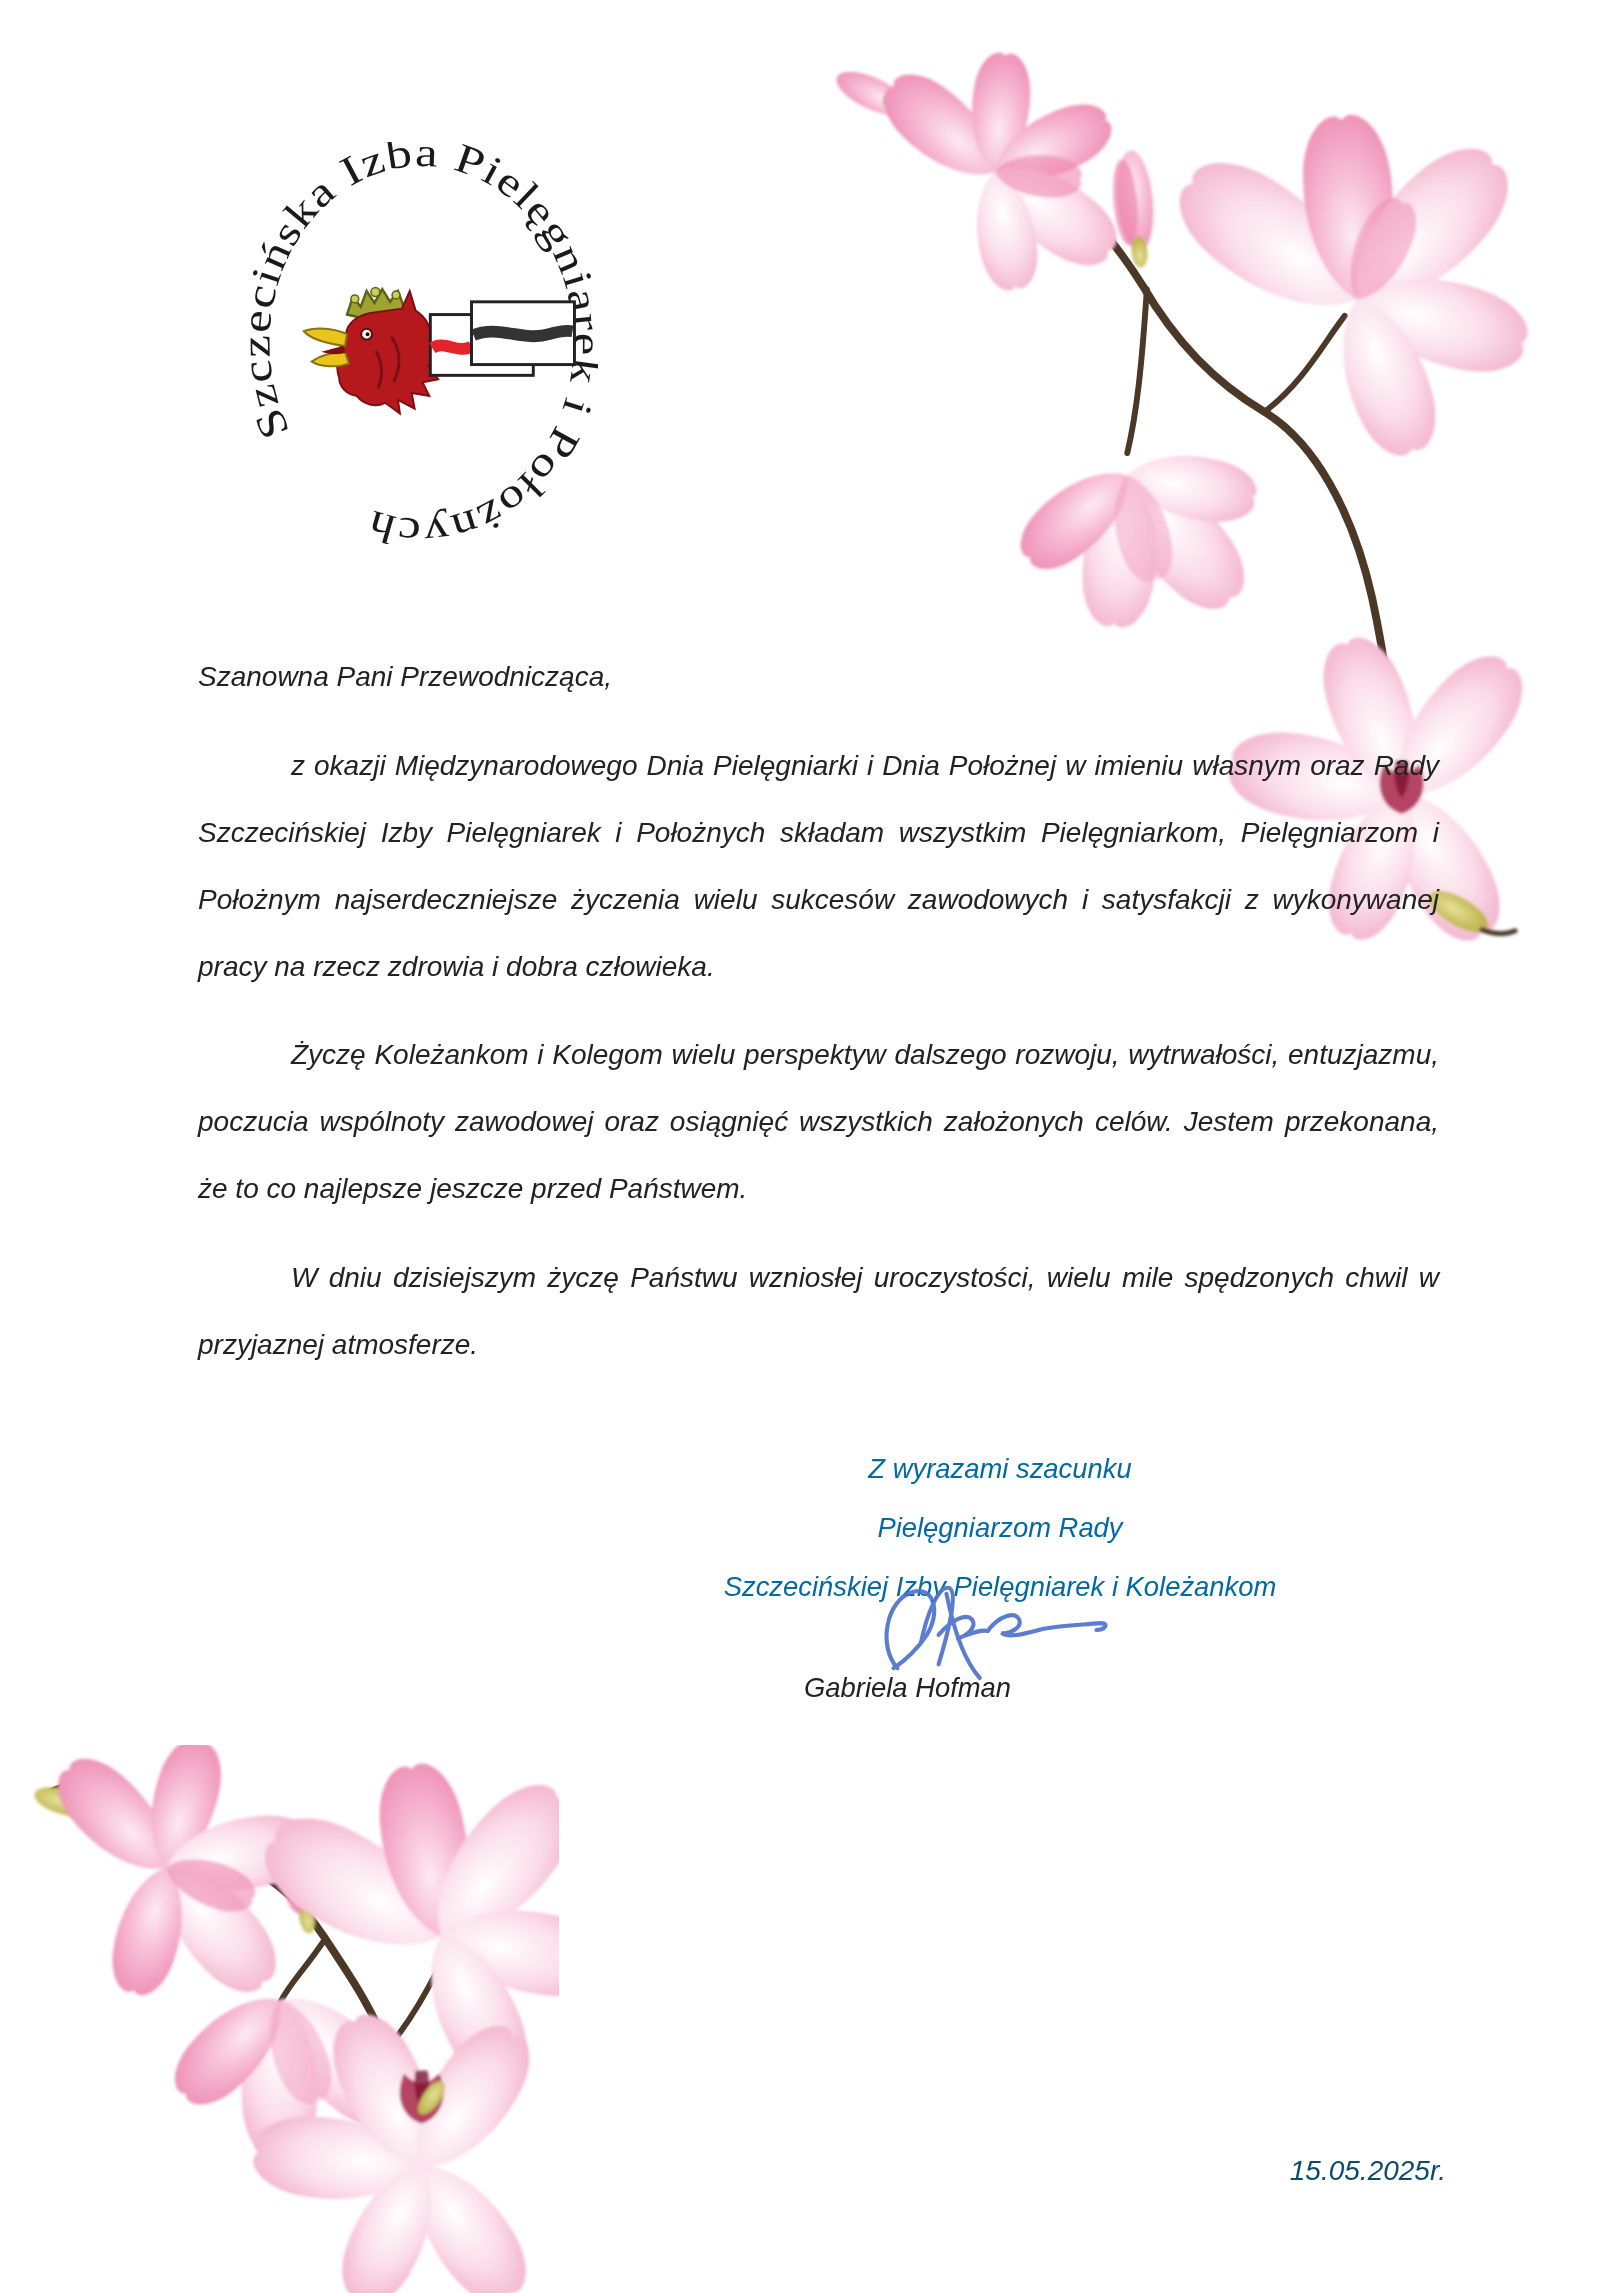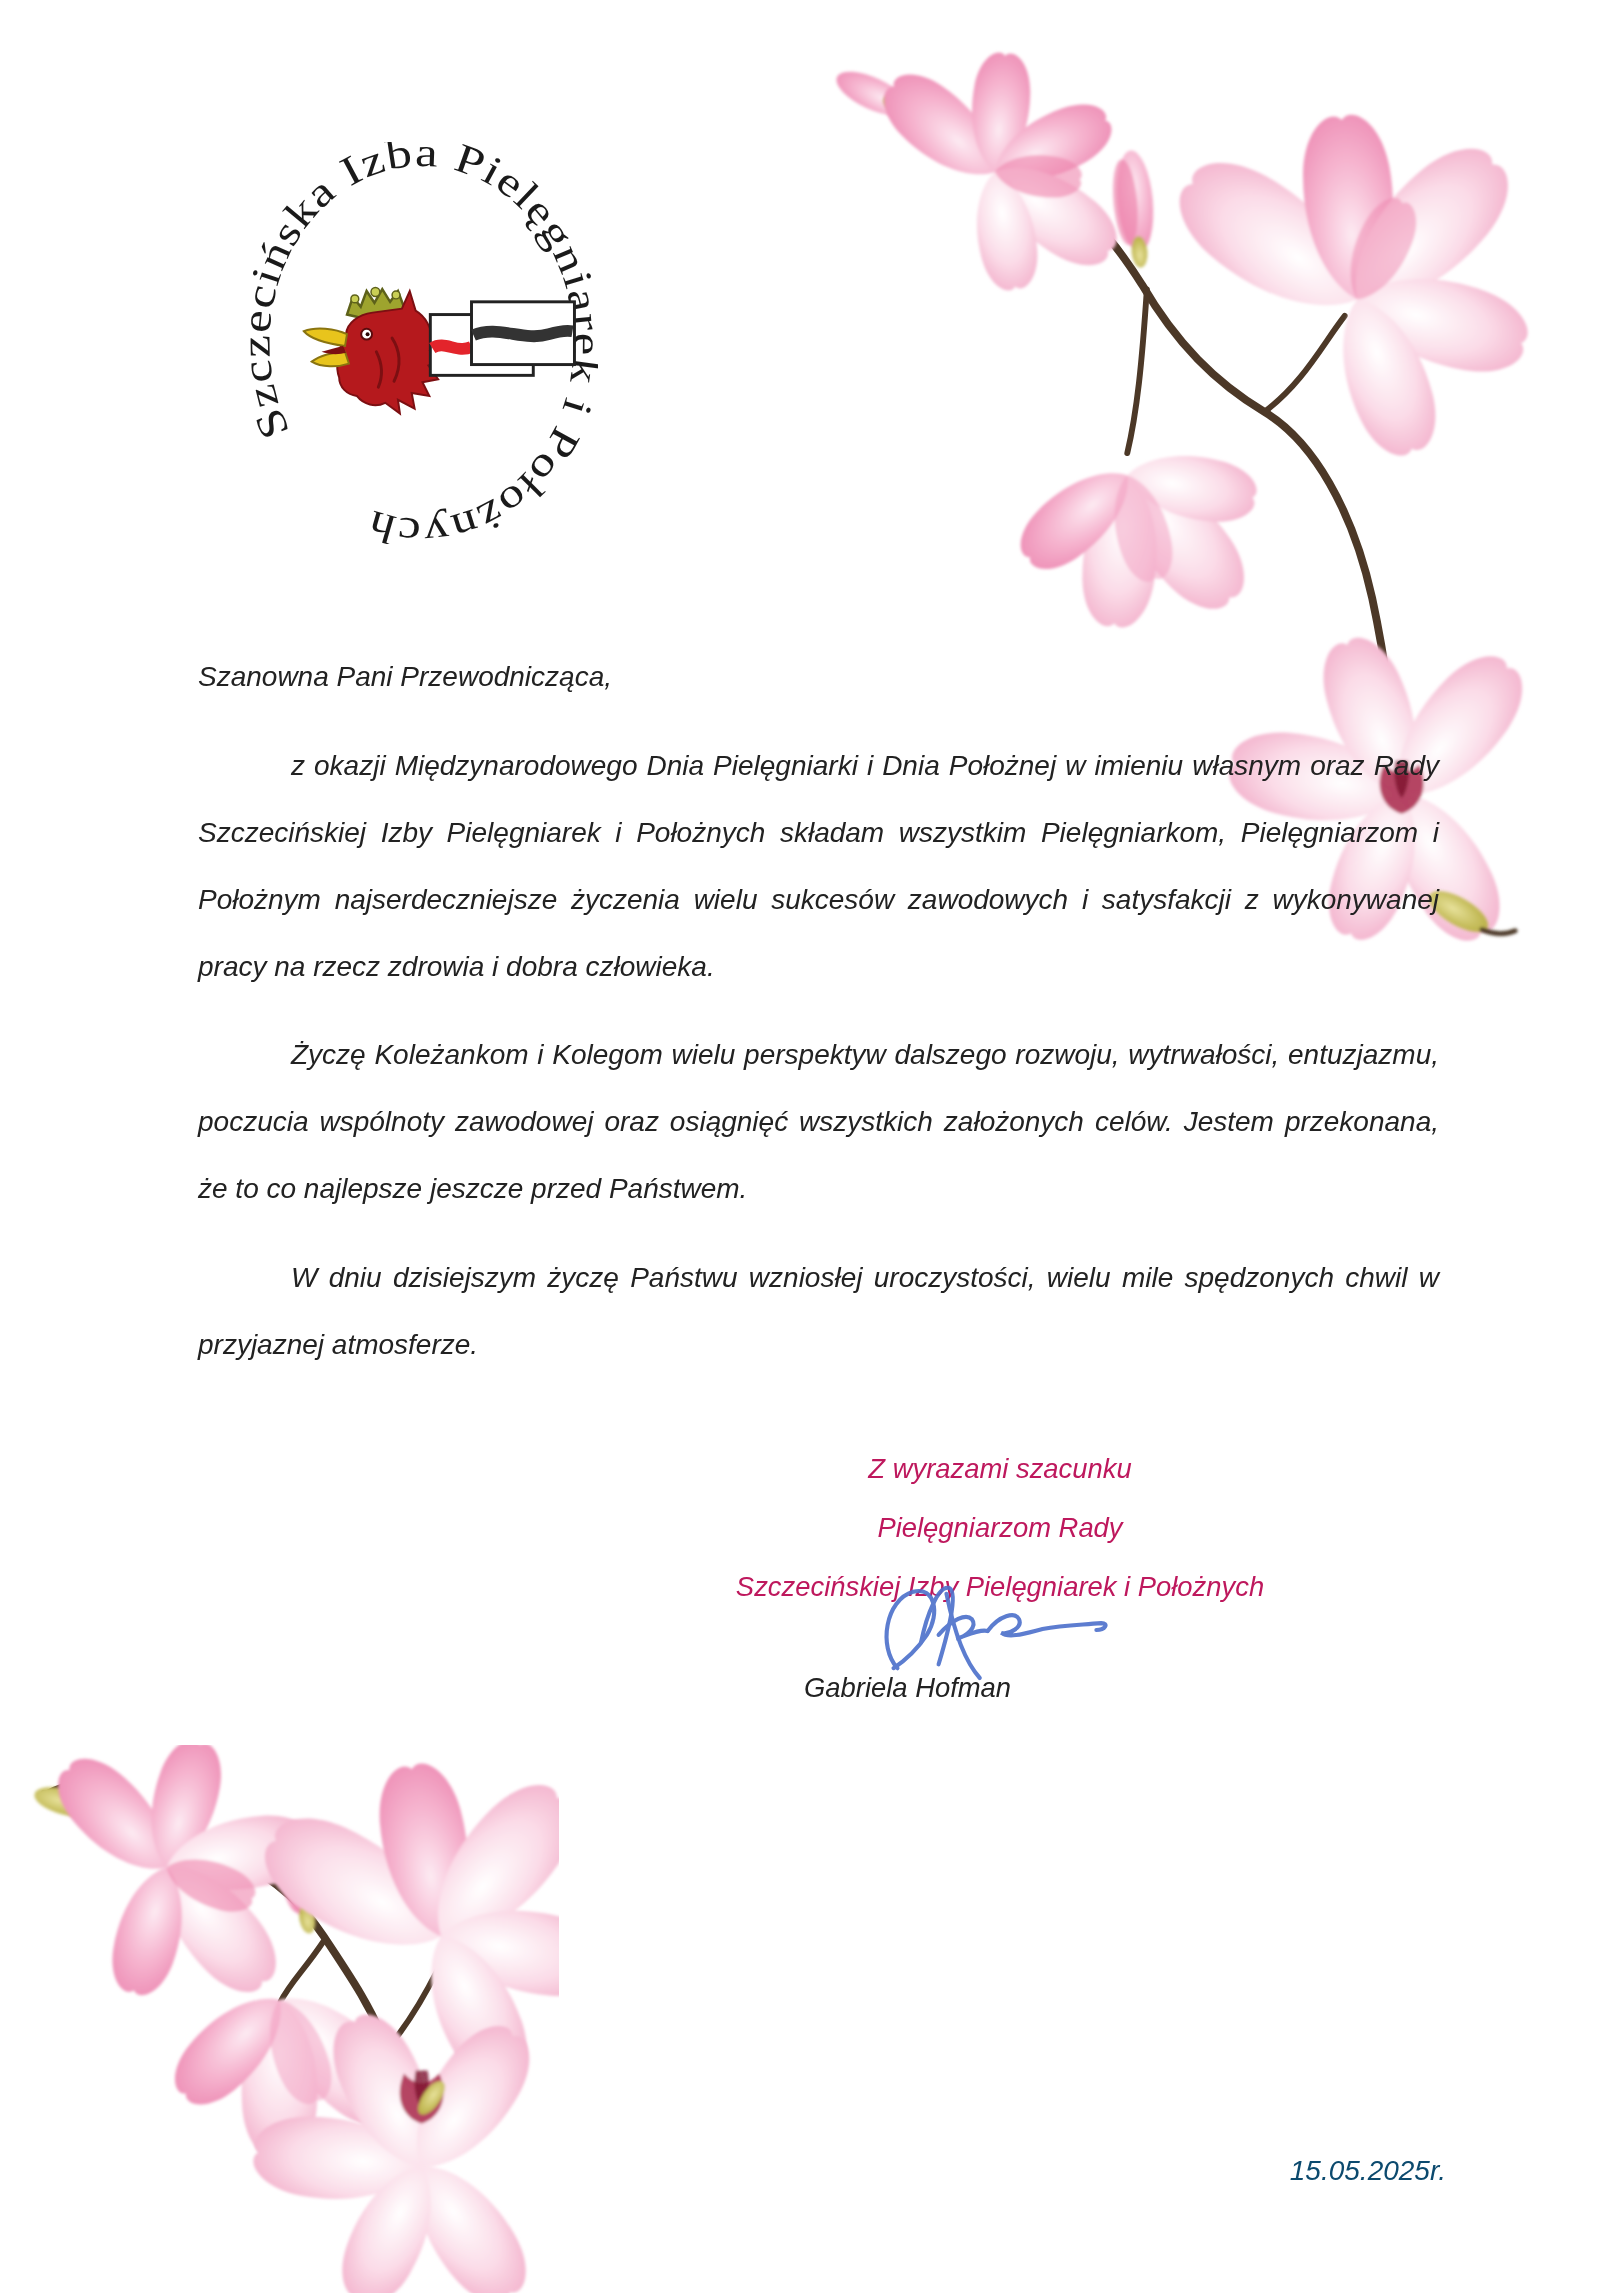--- a/index.html
+++ b/index.html
@@ -33,21 +33,21 @@
   .salutation{margin-bottom:21.6px !important;}
   .para{
     text-align:justify;
     text-indent:93px;
     margin-top:21.6px !important;
   }
   
   .closing{
     position:absolute;left:706px;top:1439px;width:588px;
     font-style:italic;font-size:27.4px;line-height:59px;
-    color:#be185d;text-align:center;
+    color:#0369a1;text-align:center;
   }
   .closing p{margin:0;}
   .signer{
     position:absolute;left:804px;top:1658px;width:392px;
     font-style:italic;font-size:27.4px;line-height:59px;
     color:#222222;
   }
   .signature{position:absolute;left:870px;top:1574px;width:245px;height:110px;}
   .letter-date{
     position:absolute;left:1225px;top:2143px;width:221px;
@@ -245,21 +245,21 @@
   <div class="letter-body">
     <p class="salutation">Szanowna Pani Przewodnicząca,</p>
     <p class="para">z okazji Międzynarodowego Dnia Pielęgniarki i Dnia Położnej w imieniu własnym oraz Rady Szczecińskiej Izby Pielęgniarek i Położnych składam wszystkim Pielęgniarkom, Pielęgniarzom i Położnym najserdeczniejsze życzenia wielu sukcesów zawodowych i satysfakcji z wykonywanej pracy na rzecz zdrowia i dobra człowieka.</p>
     <p class="para">Życzę Koleżankom i Kolegom wielu perspektyw dalszego rozwoju, wytrwałości, entuzjazmu, poczucia wspólnoty zawodowej oraz osiągnięć wszystkich założonych celów. Jestem przekonana, że to co najlepsze jeszcze przed Państwem.</p>
     <p class="para">W dniu dzisiejszym życzę Państwu wzniosłej uroczystości, wielu mile spędzonych chwil w przyjaznej atmosferze.</p>
   </div>
 
   <div class="closing">
     <p>Z wyrazami szacunku</p>
     <p>Pielęgniarzom Rady</p>
-    <p>Szczecińskiej Izby Pielęgniarek i Położnych</p>
+    <p>Szczecińskiej Izby Pielęgniarek i Koleżankom</p>
   </div>
 
   <svg class="signature" viewBox="0 0 250 112" aria-hidden="true">
     <g fill="none" stroke="#4f72cc" stroke-width="4.2" stroke-linecap="round" opacity="0.92">
       <path d="M28,96 C8,74 16,26 44,18 C66,12 72,40 58,62 C46,80 30,92 24,96"></path>
       <path d="M52,70 C58,40 70,12 80,14 C90,16 82,52 70,92"></path>
       <path d="M78,20 C84,50 94,86 112,106"></path>
       <path d="M70,62 C84,46 98,40 104,46 C110,54 98,64 88,66 C100,62 112,56 120,58"></path>
       <path d="M120,58 C132,42 148,38 152,46 C156,54 142,62 134,60 C142,66 160,60 176,56 C196,52 212,52 236,50 C244,50 240,57 231,57"></path>
     </g>

